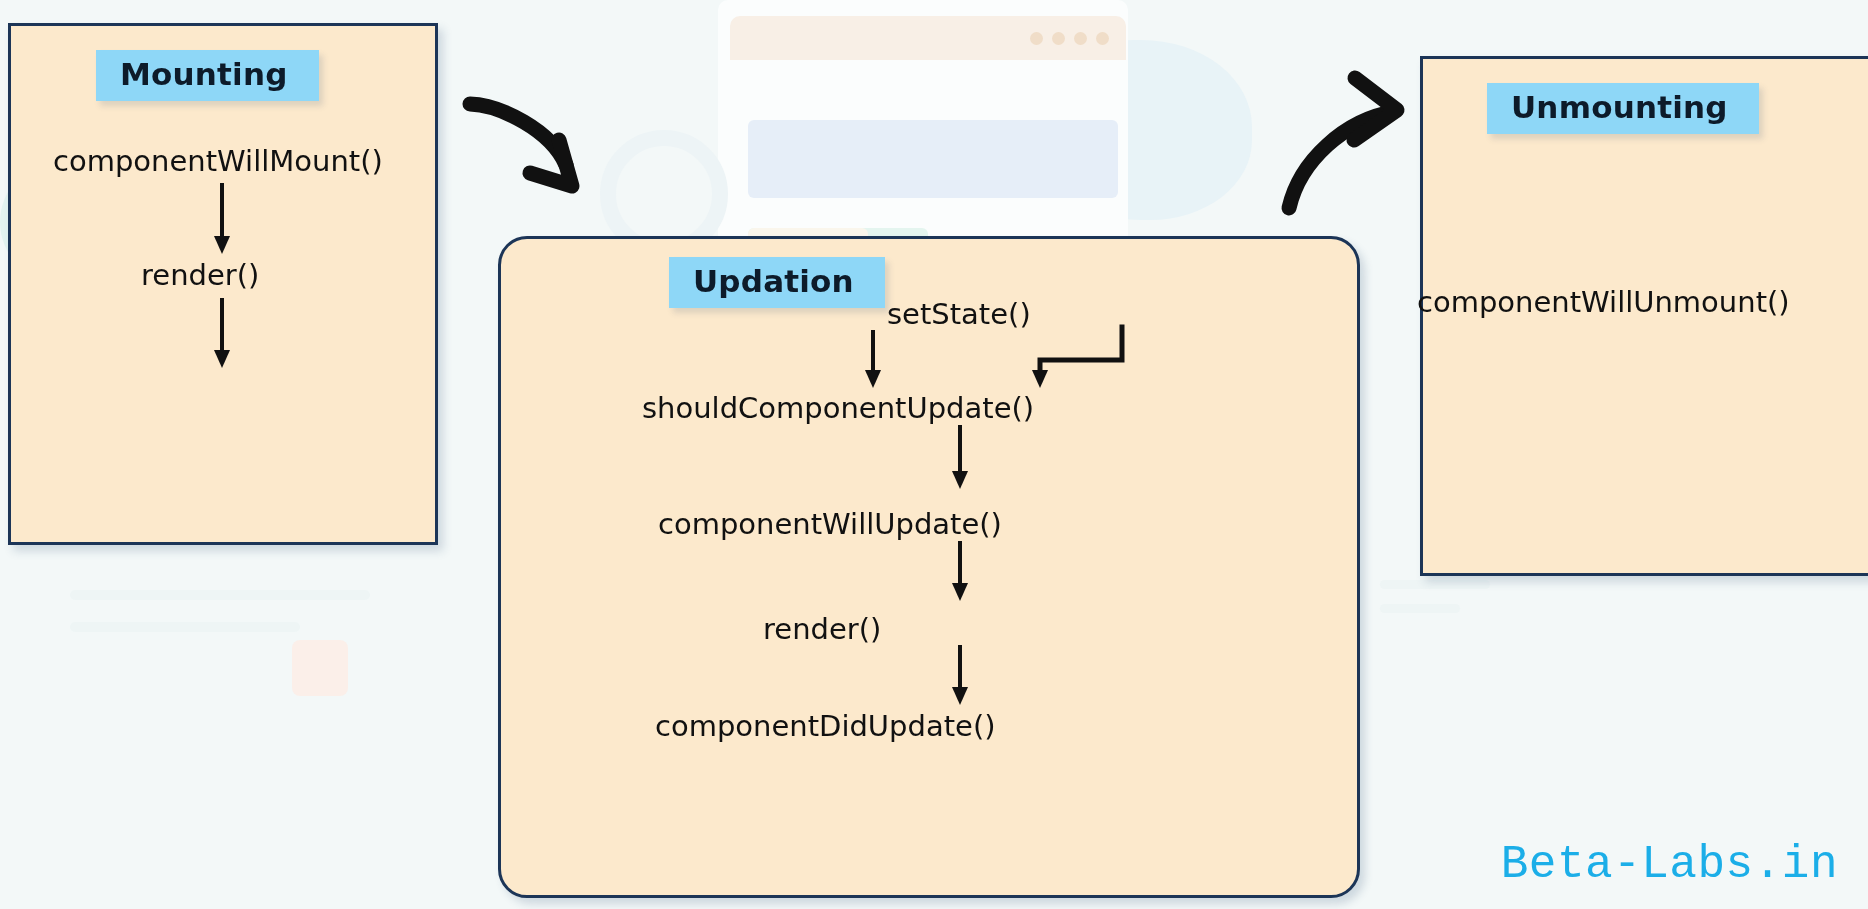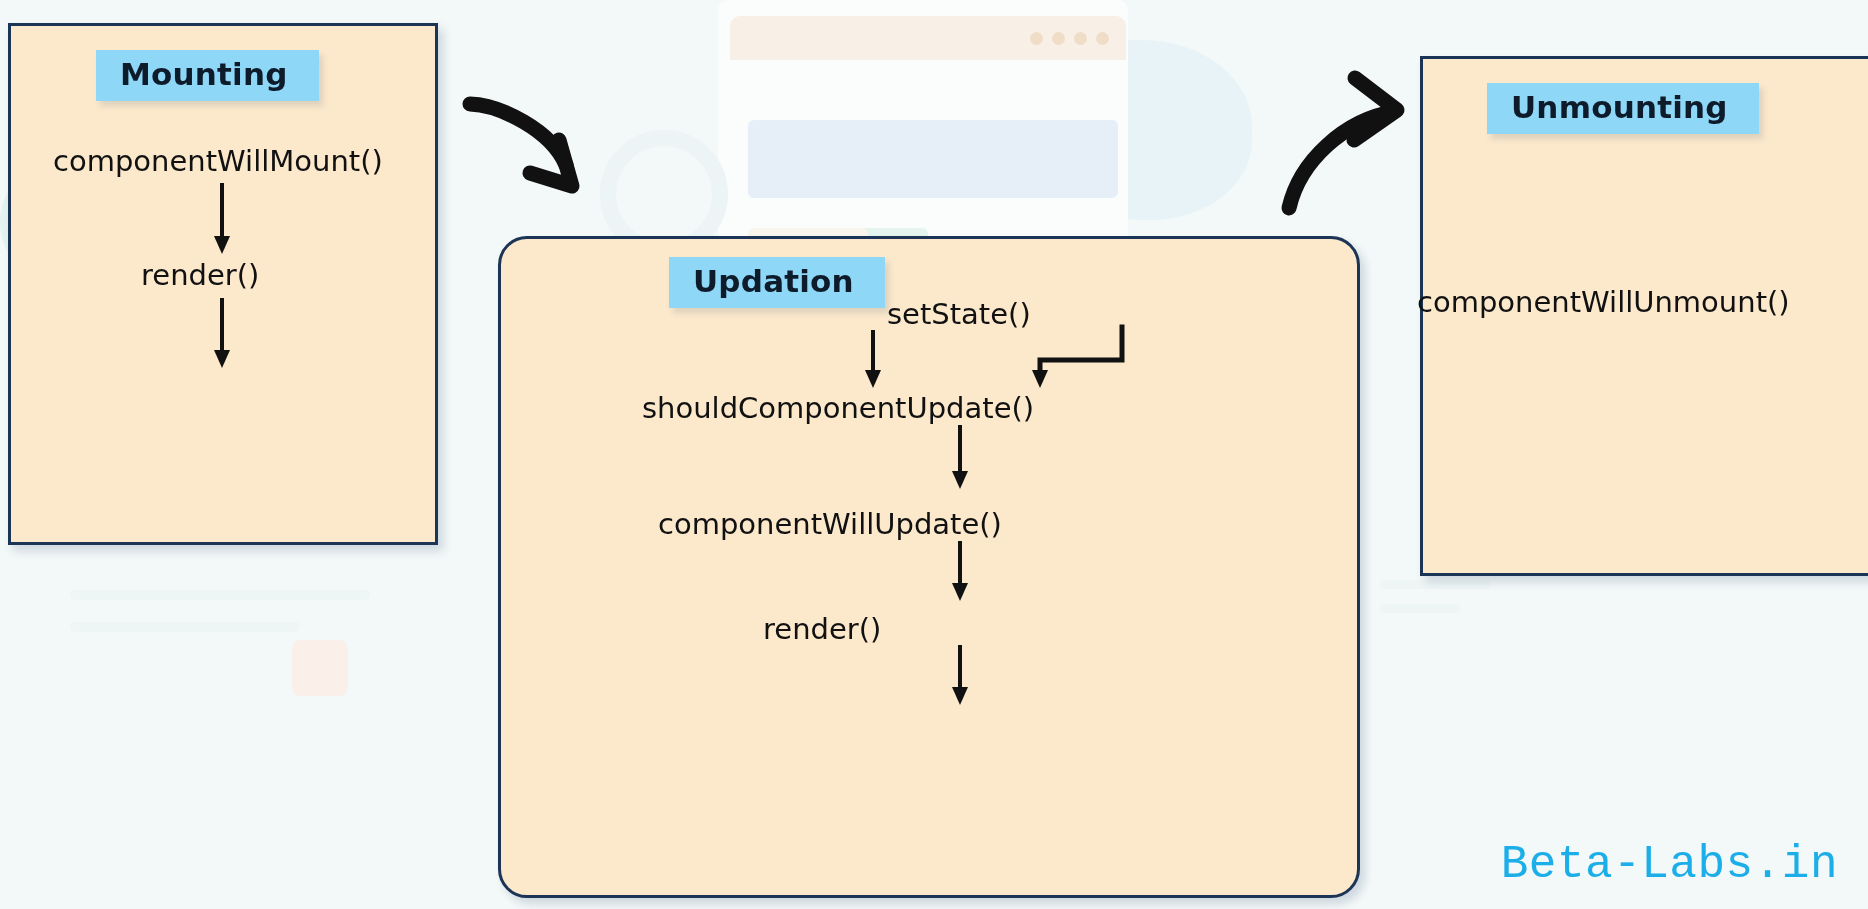--- a/index.html
+++ b/index.html
@@ -214,20 +214,21 @@
 
 
   <div class="lifecycle-text" id="u-setstate">setState()</div>
 
   <div class="lifecycle-text" id="u-willupd">componentWillUpdate()</div>
 
   <div class="lifecycle-text" id="u-should">shouldComponentUpdate()</div>
 
   <div class="lifecycle-text" id="u-render">render()</div>
 
+  <div class="lifecycle-text" id="u-didupd">componentDidUpdate()</div>
 </div>
 
 <div class="phase-card" id="card-unmounting">
   <div class="phase-badge" id="badge-unmounting">Unmounting</div>
 
   <div class="lifecycle-text" id="un-will">componentWillUnmount()</div>
 </div>
 
 <svg id="arrow-layer" width="1868" height="909" viewBox="0 0 1868 909">
   <defs>

